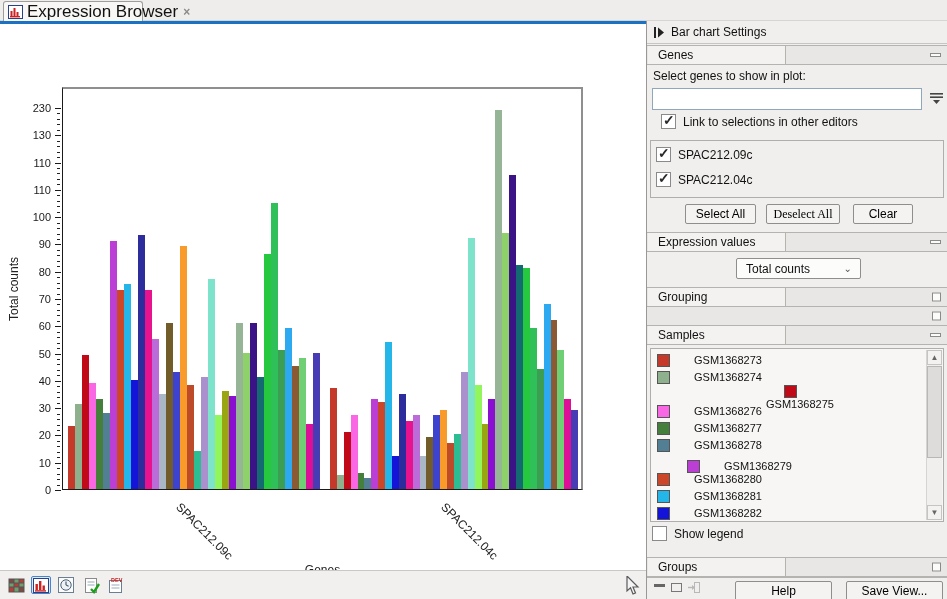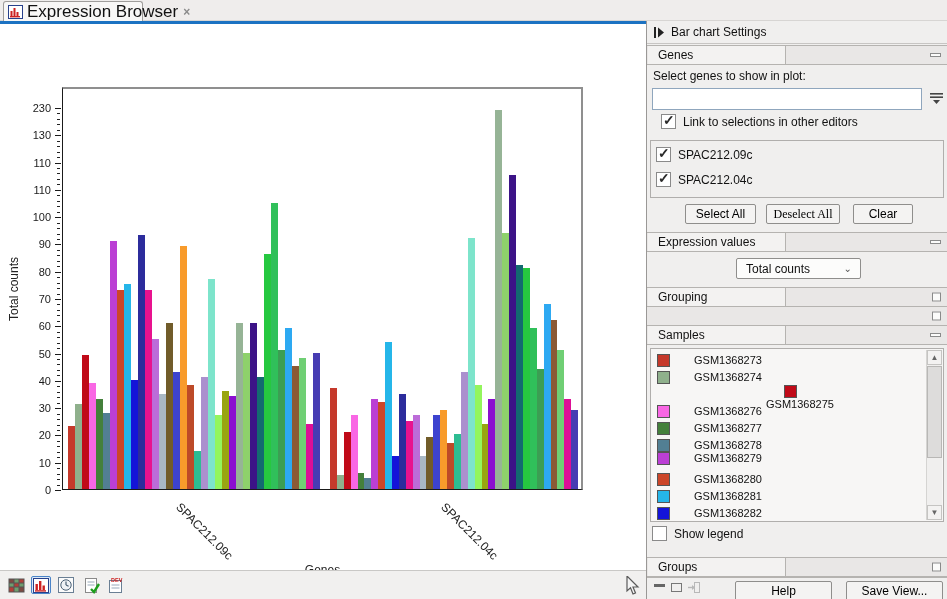--- a/index.html
+++ b/index.html
@@ -363,21 +363,21 @@
         <span class="sname">GSM1368276</span>
       </div>
       <div class="srow" style="top: 70px;">
         <div class="swatch" style="background: rgb(68, 128, 59);"></div>
         <span class="sname">GSM1368277</span>
       </div>
       <div class="srow" style="top: 87px;">
         <div class="swatch" style="background: rgb(82, 127, 147);"></div>
         <span class="sname">GSM1368278</span>
       </div>
-      <div class="srow" style="top: 100px;">
+      <div class="srow" style="top: 108px; padding-left: 30px;">
         <div class="swatch" style="background: rgb(187, 63, 212);"></div>
         <span class="sname">GSM1368279</span>
       </div>
       <div class="srow" style="top: 121px;">
         <div class="swatch" style="background: rgb(204, 70, 41);"></div>
         <span class="sname">GSM1368280</span>
       </div>
       <div class="srow" style="top: 138px;">
         <div class="swatch" style="background: rgb(37, 182, 233);"></div>
         <span class="sname">GSM1368281</span>

